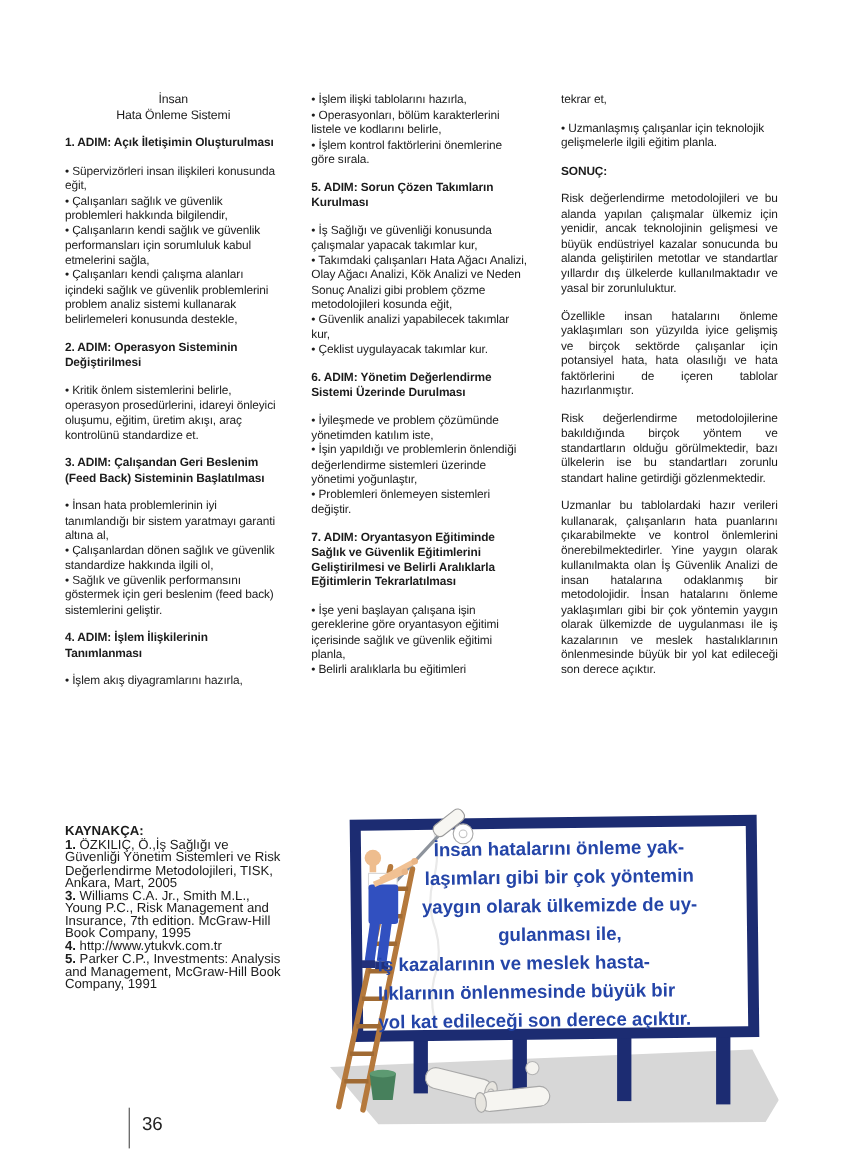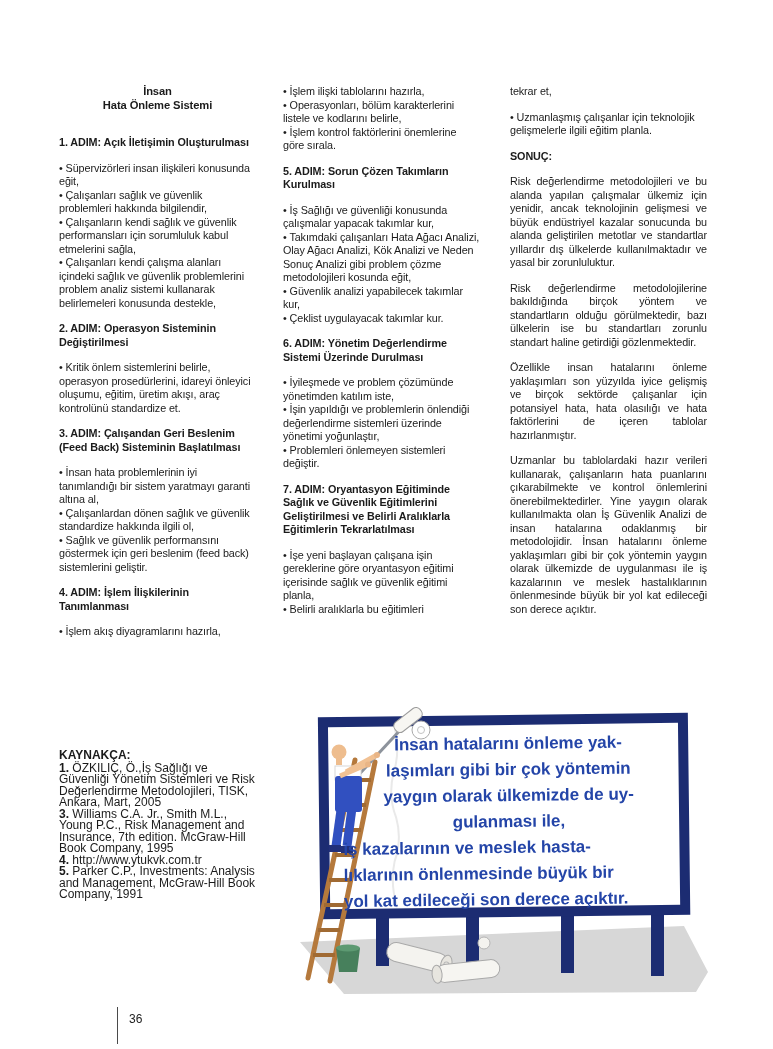--- a/index.html
+++ b/index.html
@@ -1,36 +1,36 @@
 <!DOCTYPE html>
 <html><head>
 <meta charset="utf-8">
 <style>
   *{box-sizing:border-box}
   html,body{margin:0;padding:0;background:#ffffff}
   .page{position:relative;width:773px;height:1049px;background:#ffffff;
         font-family:"Liberation Sans",sans-serif;color:#1b1b1b;overflow:hidden}
   .col{position:absolute;top:85px;width:197px;font-size:10.8px;line-height:13.5px;letter-spacing:-0.1px}
   .col1{left:59px}.col2{left:283px}.col3{left:510px}
-  .title{font-weight:bold;text-align:center;font-size:11.2px;line-height:13.5px;margin-bottom:24px}
+  .title{font-weight:normal;text-align:center;font-size:11.2px;line-height:13.5px;margin-bottom:12px}
   .blk{margin:0}
   .blk.heading{font-weight:bold;margin:12px 0}
   .blk.para{margin:0 0 12px;text-align:justify}
   .refs{position:absolute;left:59px;top:750px;width:201px;font-size:12px;line-height:11.5px}
   .ref-head{font-weight:bold;margin:0 0 1px 0}
   .ref-item{margin:0}
-  .illustration{position:absolute;left:278px;top:700px;width:430px;height:305px}
+  .illustration{position:absolute;left:278px;top:728px;width:430px;height:305px}
   .ill-svg{position:absolute;left:0;top:0}
   .bb-text{position:absolute;left:57px;top:31px;width:348px;transform:rotate(-0.7deg);
            font-weight:bold;font-size:17px;line-height:26px;color:#2445a8;white-space:nowrap}
   .bb-line{text-align:center}
   .bb-line:nth-child(n+5){text-align:left;padding-left:8px}
   .footer{position:absolute;left:117px;top:1007px;display:flex;align-items:flex-start}
   .footer .rule{display:block;width:0;height:37px;border-left:1.5px solid #4a4a4a}
-  .footer .pagenum{margin-left:11px;font-size:12px;padding-top:5px;color:#222}
+  .footer .pagenum{margin-left:11px;font-size:17px;padding-top:5px;color:#222}
 </style>
 </head>
 <body>
 
 <div class="page">
 
   <section class="col col1">
     <div class="title">
       <div>İnsan</div>
       <div>Hata Önleme Sistemi</div>
@@ -71,22 +71,22 @@
         <p class="blk bullet">• Belirli aralıklarla bu eğitimleri</p>
       </div>
   </section>
 
   <section class="col col3">
     <div>
         <p class="blk para">tekrar et,</p>
         <p class="blk bullet">• Uzmanlaşmış çalışanlar için teknolojik gelişmelerle ilgili eğitim planla.</p>
         <p class="blk heading">SONUÇ:</p>
         <p class="blk para">Risk değerlendirme metodolojileri ve bu alanda yapılan çalışmalar ülkemiz için yenidir, ancak teknolojinin gelişmesi ve büyük endüstriyel kazalar sonucunda bu alanda geliştirilen metotlar ve standartlar yıllardır dış ülkelerde kullanılmaktadır ve yasal bir zorunluluktur.</p>
+        <p class="blk para">Özellikle insan hatalarını önleme yaklaşımları son yüzyılda iyice gelişmiş ve birçok sektörde çalışanlar için potansiyel hata, hata olasılığı ve hata faktörlerini de içeren tablolar hazırlanmıştır.</p>
         <p class="blk para">Risk değerlendirme metodolojilerine bakıldığında birçok yöntem ve standartların olduğu görülmektedir, bazı ülkelerin ise bu standartları zorunlu standart haline getirdiği gözlenmektedir.</p>
-        <p class="blk para">Özellikle insan hatalarını önleme yaklaşımları son yüzyılda iyice gelişmiş ve birçok sektörde çalışanlar için potansiyel hata, hata olasılığı ve hata faktörlerini de içeren tablolar hazırlanmıştır.</p>
         <p class="blk para">Uzmanlar bu tablolardaki hazır verileri kullanarak, çalışanların hata puanlarını çıkarabilmekte ve kontrol önlemlerini önerebilmektedirler. Yine yaygın olarak kullanılmakta olan İş Güvenlik Analizi de insan hatalarına odaklanmış bir metodolojidir. İnsan hatalarını önleme yaklaşımları gibi bir çok yöntemin yaygın olarak ülkemizde de uygulanması ile iş kazalarının ve meslek hastalıklarının önlenmesinde büyük bir yol kat edileceği son derece açıktır.</p>
       </div>
   </section>
 
   <section class="refs">
     <p class="ref-head">KAYNAKÇA:</p>
     <div>
         <p class="ref-item"><b>1. </b><span>ÖZKILIÇ, Ö.,İş Sağlığı ve Güvenliği Yönetim Sistemleri ve Risk Değerlendirme Metodolojileri, TISK, Ankara, Mart, 2005</span></p>
         <p class="ref-item"><b>3. </b><span>Williams C.A. Jr., Smith M.L., Young P.C., Risk Management and Insurance, 7th edition. McGraw-Hill Book Company, 1995</span></p>
         <p class="ref-item"><b>4. </b><span>http://www.ytukvk.com.tr</span></p>

